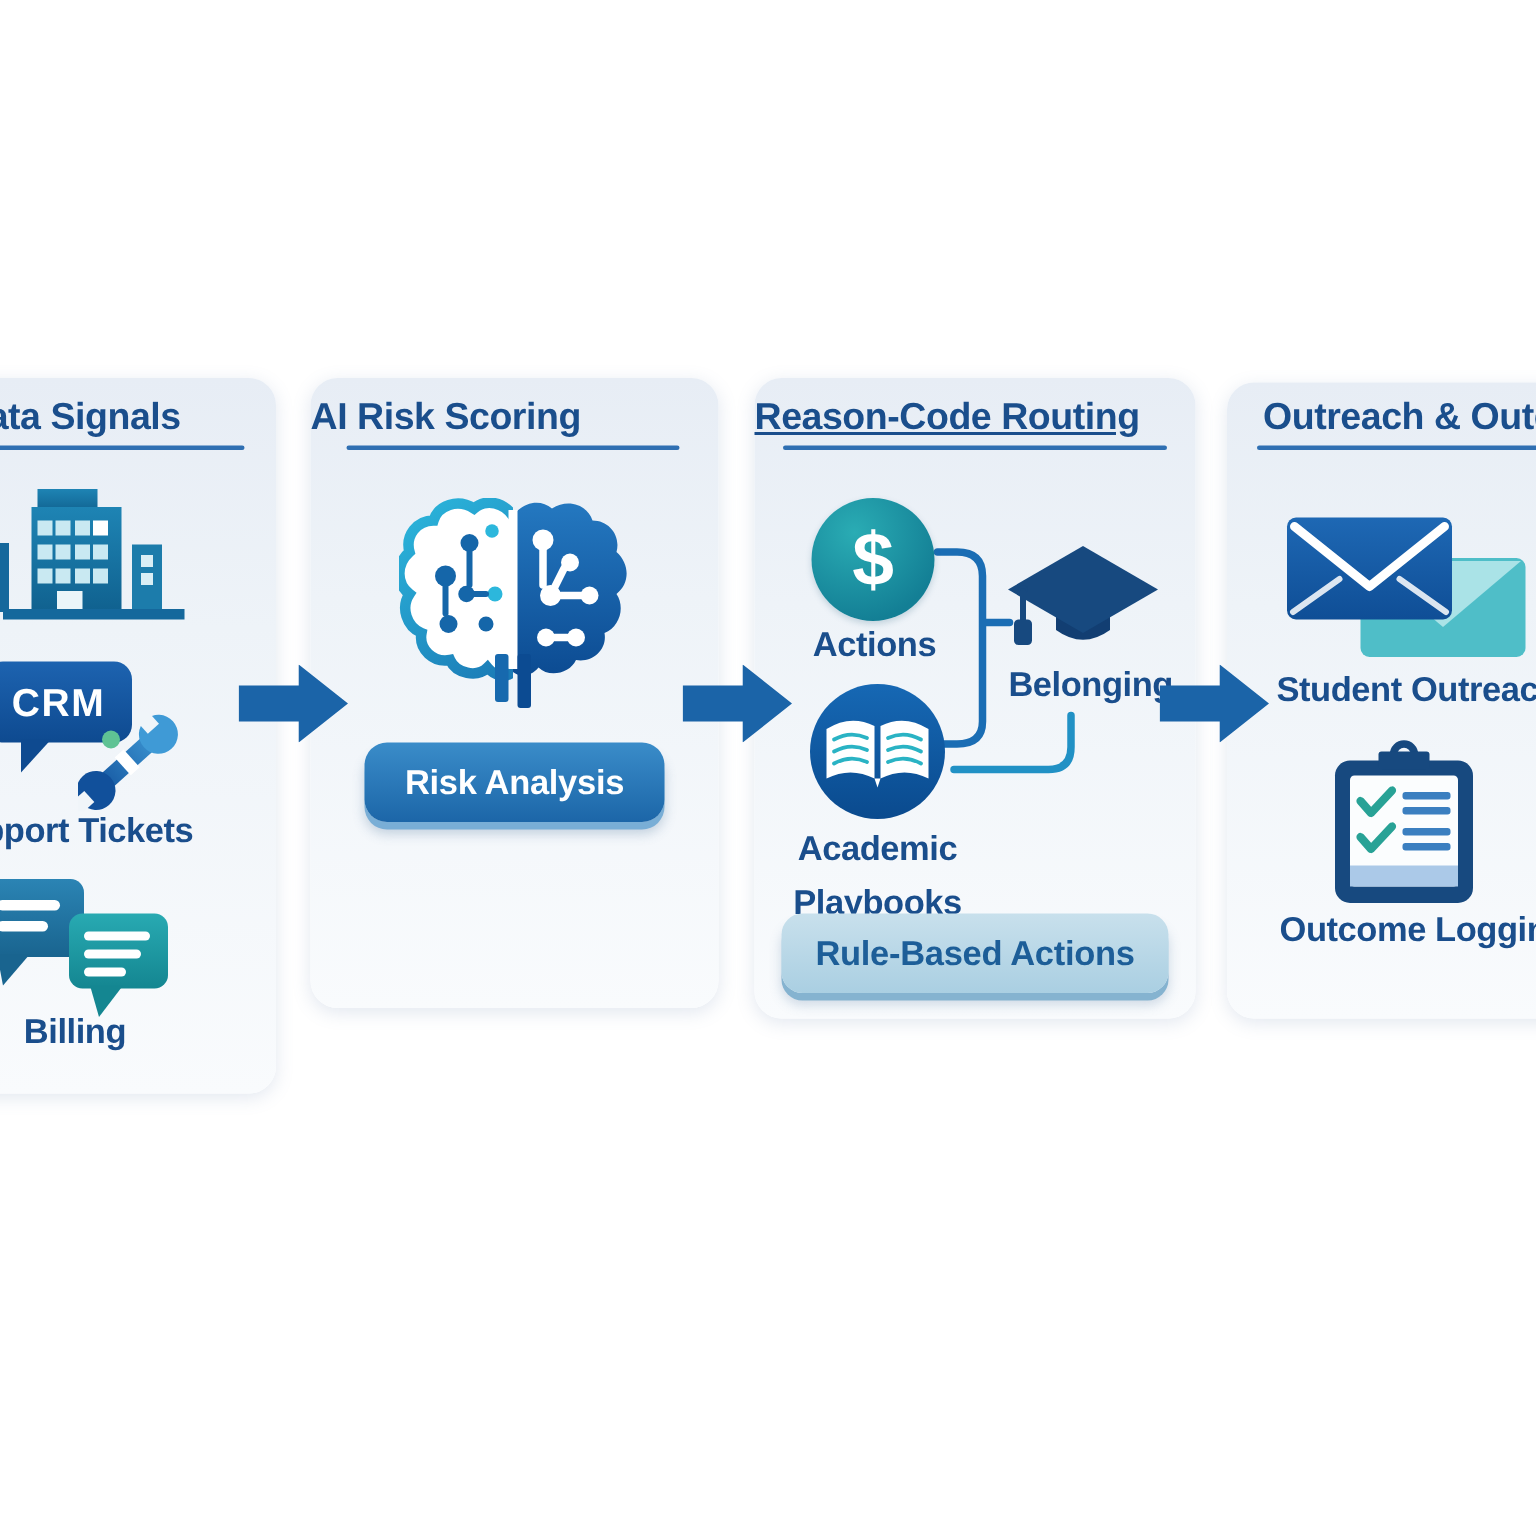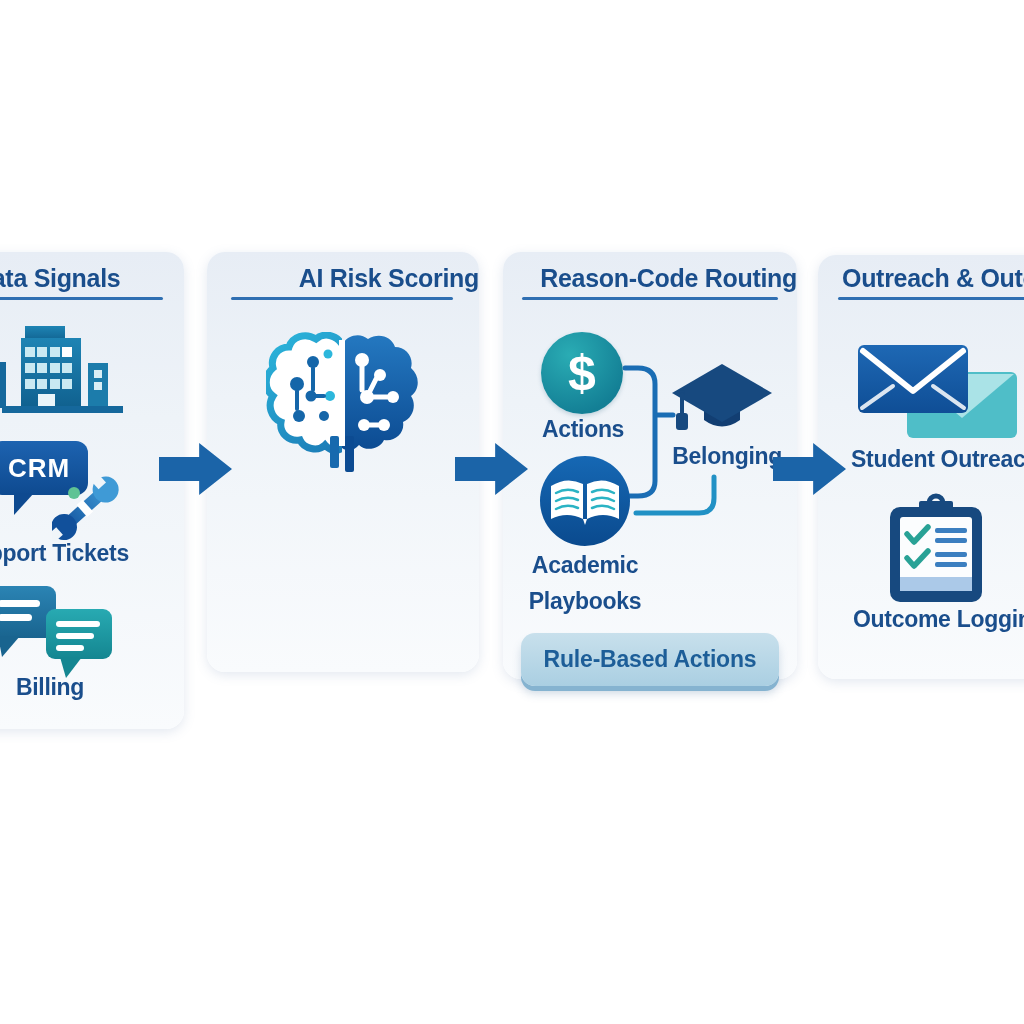--- a/index.html
+++ b/index.html
@@ -9,22 +9,22 @@
          background:linear-gradient(180deg,#e7edf5 0%,#eef3f8 35%,#f9fbfd 100%);
          box-shadow:0 3px 12px rgba(100,130,170,.18);}
   #panel1{left:-78px;top:252px;width:262px;height:477px;}
   #panel2{left:207px;top:252px;width:272px;height:420px;}
   #panel3{left:503px;top:252px;width:294px;height:427px;}
   #panel4{left:818px;top:255px;width:292px;height:424px;}
 
   .title{position:absolute;font-size:25px;font-weight:bold;color:#1a4e8c;
          letter-spacing:-0.3px;white-space:nowrap;}
   #title1{left:-26px;top:264px;}
-  #title2{left:207px;top:264px;width:272px;text-align:right;}
-  #title3{left:503px;top:264px;width:294px;text-align:right;}
+  #title2{left:207px;top:264px;width:272px;text-align:left;}
+  #title3{left:503px;top:264px;width:294px;text-align:left;text-decoration:underline;}
   #title4{left:842px;top:264px;}
   .underline{position:absolute;height:3px;background:#2f6fb2;border-radius:2px;}
   #under1{left:-45px;top:297px;width:208px;}
   #under2{left:231px;top:297px;width:222px;}
   #under3{left:522px;top:297px;width:256px;}
   #under4{left:838px;top:297px;width:250px;}
 
   .label{position:absolute;font-size:23px;font-weight:bold;color:#1a4e8c;
          letter-spacing:-0.3px;white-space:nowrap;}
   #lbl-support{left:-40px;top:540px;}
@@ -63,21 +63,21 @@
   #arrow2{left:455px;top:443px;}
   #arrow3{left:773px;top:443px;}
 
   #connectors{position:absolute;left:0;top:0;width:1024px;height:1024px;pointer-events:none;}
 
   .btn{position:absolute;display:flex;align-items:center;justify-content:center;
        font-weight:bold;font-size:23px;letter-spacing:-0.2px;}
   #btn-risk{left:243px;top:495px;width:200px;height:53px;border-radius:15px;color:#ffffff;
             background:linear-gradient(180deg,#3a8cc9,#1c66a8);
             box-shadow:0 5px 0 #79aed6,0 8px 8px rgba(80,120,160,.3);}
-  #btn-rule{left:521px;top:633px;width:258px;height:53px;border-radius:14px;color:#1d5e98;
+  #btn-rule{left:521px;top:609px;width:258px;height:53px;border-radius:14px;color:#1d5e98;
             background:linear-gradient(180deg,#c8e0ec,#aacfe2);
             box-shadow:0 5px 0 #85b3d0,0 8px 8px rgba(80,120,160,.25);}
 </style>
 </head>
 <body>
 
 <div id="canvas">
 
   <div class="panel" id="panel1"></div>
   <div class="panel" id="panel2"></div>
@@ -230,20 +230,21 @@
         <circle cx="118" cy="93" r="6"></circle>
     </g>
     <g stroke="#ffffff" stroke-width="5" stroke-linecap="round" fill="none">
       <path d="M96,35 V58"></path>
         <path d="M110,47 L104,59"></path>
         <path d="M108,65 H121"></path>
         <path d="M104,93 H112"></path>
     </g>
   </svg>
 
+  <div class="btn" id="btn-risk">Risk Analysis</div>
 
   <div class="icon" id="dollar-circle">
     <span>$</span>
   </div>
   <div class="label" id="lbl-finance">Actions</div>
 
   <svg class="icon" id="cap-icon" width="112" height="82" viewBox="0 0 112 82">
     <path d="M38,44 L38,60 Q56,73 74,60 L74,44 Z" fill="#123e72"></path>
     <polygon points="56,4 106,33 56,62 6,33" fill="#17497f"></polygon>
     <circle cx="16" cy="33" r="3" fill="#17497f"></circle>

